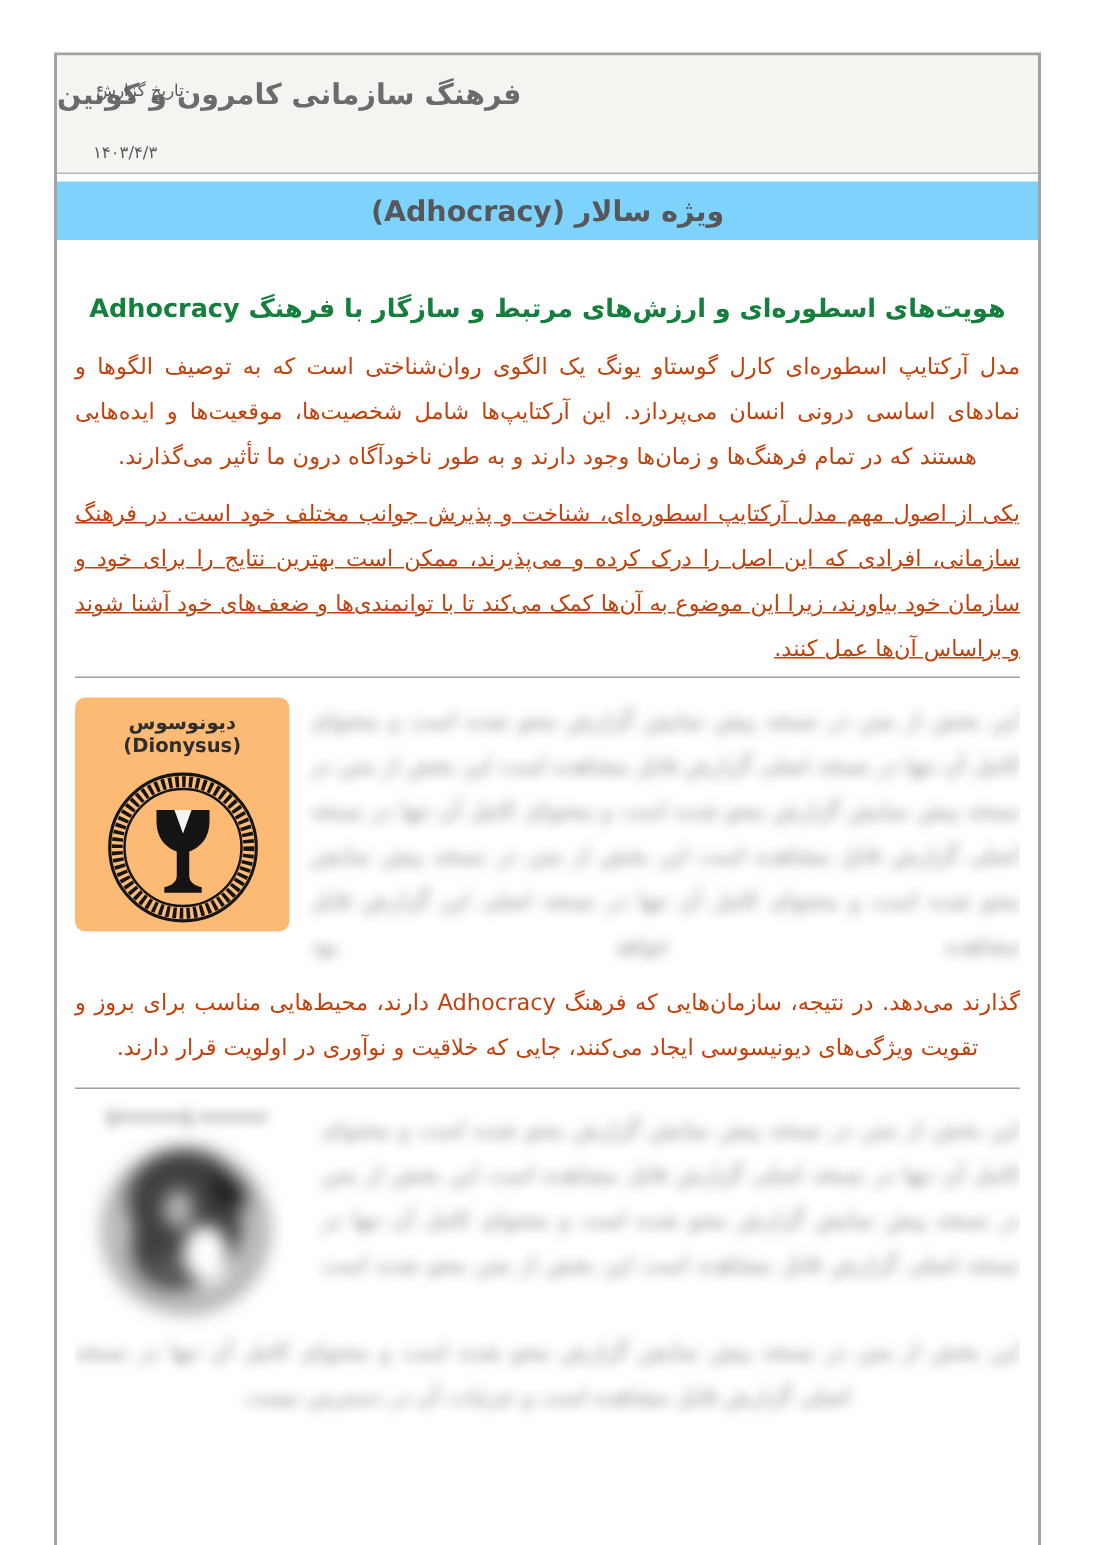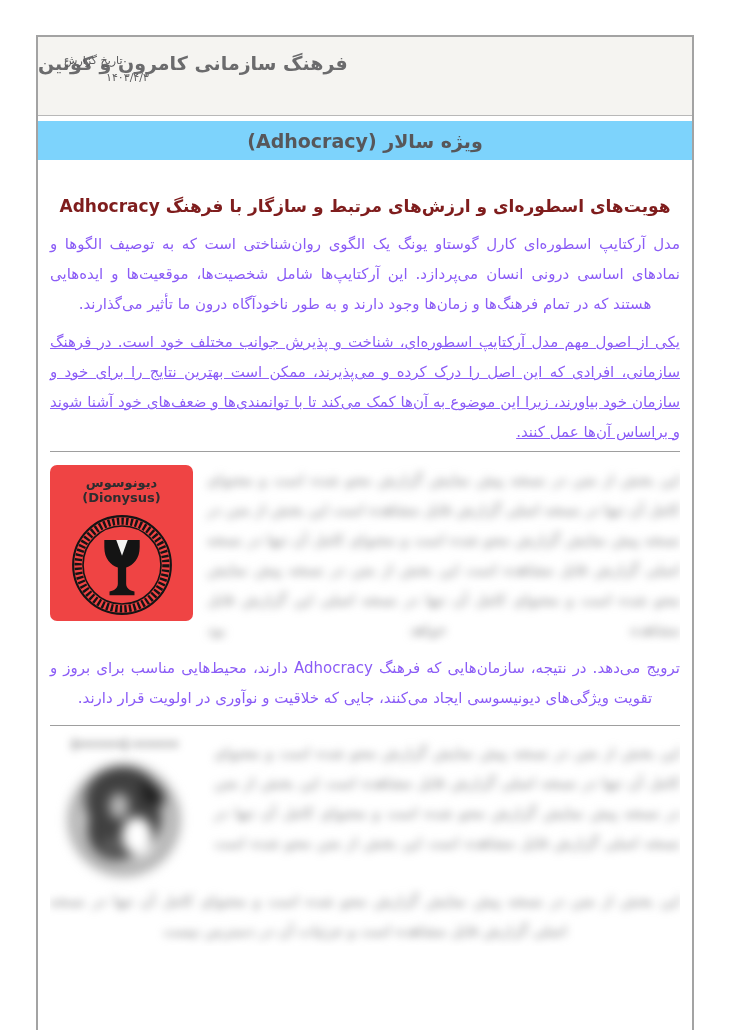--- a/index.html
+++ b/index.html
@@ -17,44 +17,44 @@
     border-bottom:1px solid #b8b8b8;box-sizing:border-box;
   }
   .report-title{
     text-align:left;padding-top:15px;font-size:19px;font-weight:bold;
     color:#6b6b6d;direction:rtl;
   }
   .date-label{
     position:absolute;left:26px;top:17px;font-size:11px;color:#5a5a5c;direction:rtl;
   }
   .date-value{
-    position:absolute;left:24px;top:34px;font-size:11px;color:#5a5a5c;direction:rtl;margin-left:44px;
+    position:absolute;left:24px;top:58px;font-size:11px;color:#5a5a5c;direction:rtl;
   }
   .header-gap{height:5px;background:#ffffff;}
   
   .banner{
     height:39px;background:#7dd3fc;display:flex;align-items:center;justify-content:center;
     font-size:19px;font-weight:bold;color:#57575a;direction:rtl;
   }
   
   .content{padding:0 12px;direction:rtl;}
   .section-heading{
     margin:33px 0 10px;font-size:17px;font-weight:bold;text-align:center;
-    color:#7f1d1d;line-height:26px;
+    color:#15803d;line-height:26px;
   }
   .para{
-    font-size:15px;line-height:30px;color:#8b5cf6;text-align:justify;margin:8px 0 0;
+    font-size:15px;line-height:30px;color:#c2410c;text-align:justify;margin:8px 0 0;
   }
   .last-center{text-align-last:center;}
   .last-right{text-align-last:right;text-decoration:underline;}
   .rule{border:0;border-top:1px solid #9e9e9e;margin:4px 0 0;}
   
   .blur-sec1{padding-top:13px;overflow:hidden;}
   .dionysus-card{
-    float:left;width:143px;height:156px;background:#ef4444;border-radius:7px;
+    float:left;width:143px;height:156px;background:#fdba74;border-radius:7px;
     margin-left:0;margin-right:14px;text-align:center;box-sizing:border-box;padding-top:10px;
   }
   .dionysus-label{font-size:13px;font-weight:bold;color:#2d2d2f;direction:rtl;}
   .medallion{margin-top:8px;}
   .blur-text{
     font-size:15px;line-height:30px;color:#8a8a8c;text-align:justify;text-align-last:justify;
     margin:0;filter:blur(4px);user-select:none;
   }
   
   .blur-sec2{padding-top:12px;overflow:hidden;}
@@ -102,21 +102,21 @@
           <circle cx="50" cy="50" r="47" fill="none" stroke="#141414" stroke-width="2"></circle>
           <circle cx="50" cy="50" r="37.5" fill="none" stroke="#141414" stroke-width="1.6"></circle>
           <circle cx="50" cy="50" r="42.2" fill="none" stroke="#141414" stroke-width="7" stroke-dasharray="2.3 2.1"></circle>
           <path d="M33,26 L67,26 L67,33 C67,44 61,50 54,52.5 L54,68 C54,72 57,74.5 62,75.5 L62,79 L38,79 L38,75.5 C43,74.5 46,72 46,68 L46,52.5 C39,50 33,44 33,33 Z" fill="#141414"></path>
           <path d="M44.5,26 L50,41 L55.5,26 Z" fill="#f4f4f3"></path>
         </svg>
       </div>
       <p class="blur-text">این بخش از متن در نسخه پیش نمایش گزارش محو شده است و محتوای کامل آن تنها در نسخه اصلی گزارش قابل مشاهده است این بخش از متن در نسخه پیش نمایش گزارش محو شده است و محتوای کامل آن تنها در نسخه اصلی گزارش قابل مشاهده است این بخش از متن در نسخه پیش نمایش محو شده است و محتوای کامل آن تنها در نسخه اصلی این گزارش قابل مشاهده خواهد بود</p>
     </div>
 
-    <p class="para last-center">ترویج می‌دهد. در نتیجه، سازمان‌هایی که فرهنگ Adhocracy دارند، محیط‌هایی مناسب برای بروز و تقویت ویژگی‌های دیونیسوسی ایجاد می‌کنند، جایی که خلاقیت و نوآوری در اولویت قرار دارند.</p>
+    <p class="para last-center">گذارند می‌دهد. در نتیجه، سازمان‌هایی که فرهنگ Adhocracy دارند، محیط‌هایی مناسب برای بروز و تقویت ویژگی‌های دیونیسوسی ایجاد می‌کنند، جایی که خلاقیت و نوآوری در اولویت قرار دارند.</p>
 
     <hr class="rule" style="margin-top:12px;">
 
     <div class="blur-sec2">
       <div class="blur-figure">
         <div class="blur-caption">•••••• (••••••)</div>
         <svg class="blur-emblem" width="124" height="128" viewBox="0 0 124 128">
           <circle cx="61" cy="66" r="56" fill="#a9a9a9"></circle>
           <circle cx="61" cy="66" r="47" fill="#cfcfcf"></circle>
           <path d="M40,18 C68,4 96,22 92,46 C108,62 94,100 66,104 C38,114 18,90 26,64 C16,44 26,26 40,18 Z" fill="#2c2c2c" opacity="0.88"></path>

